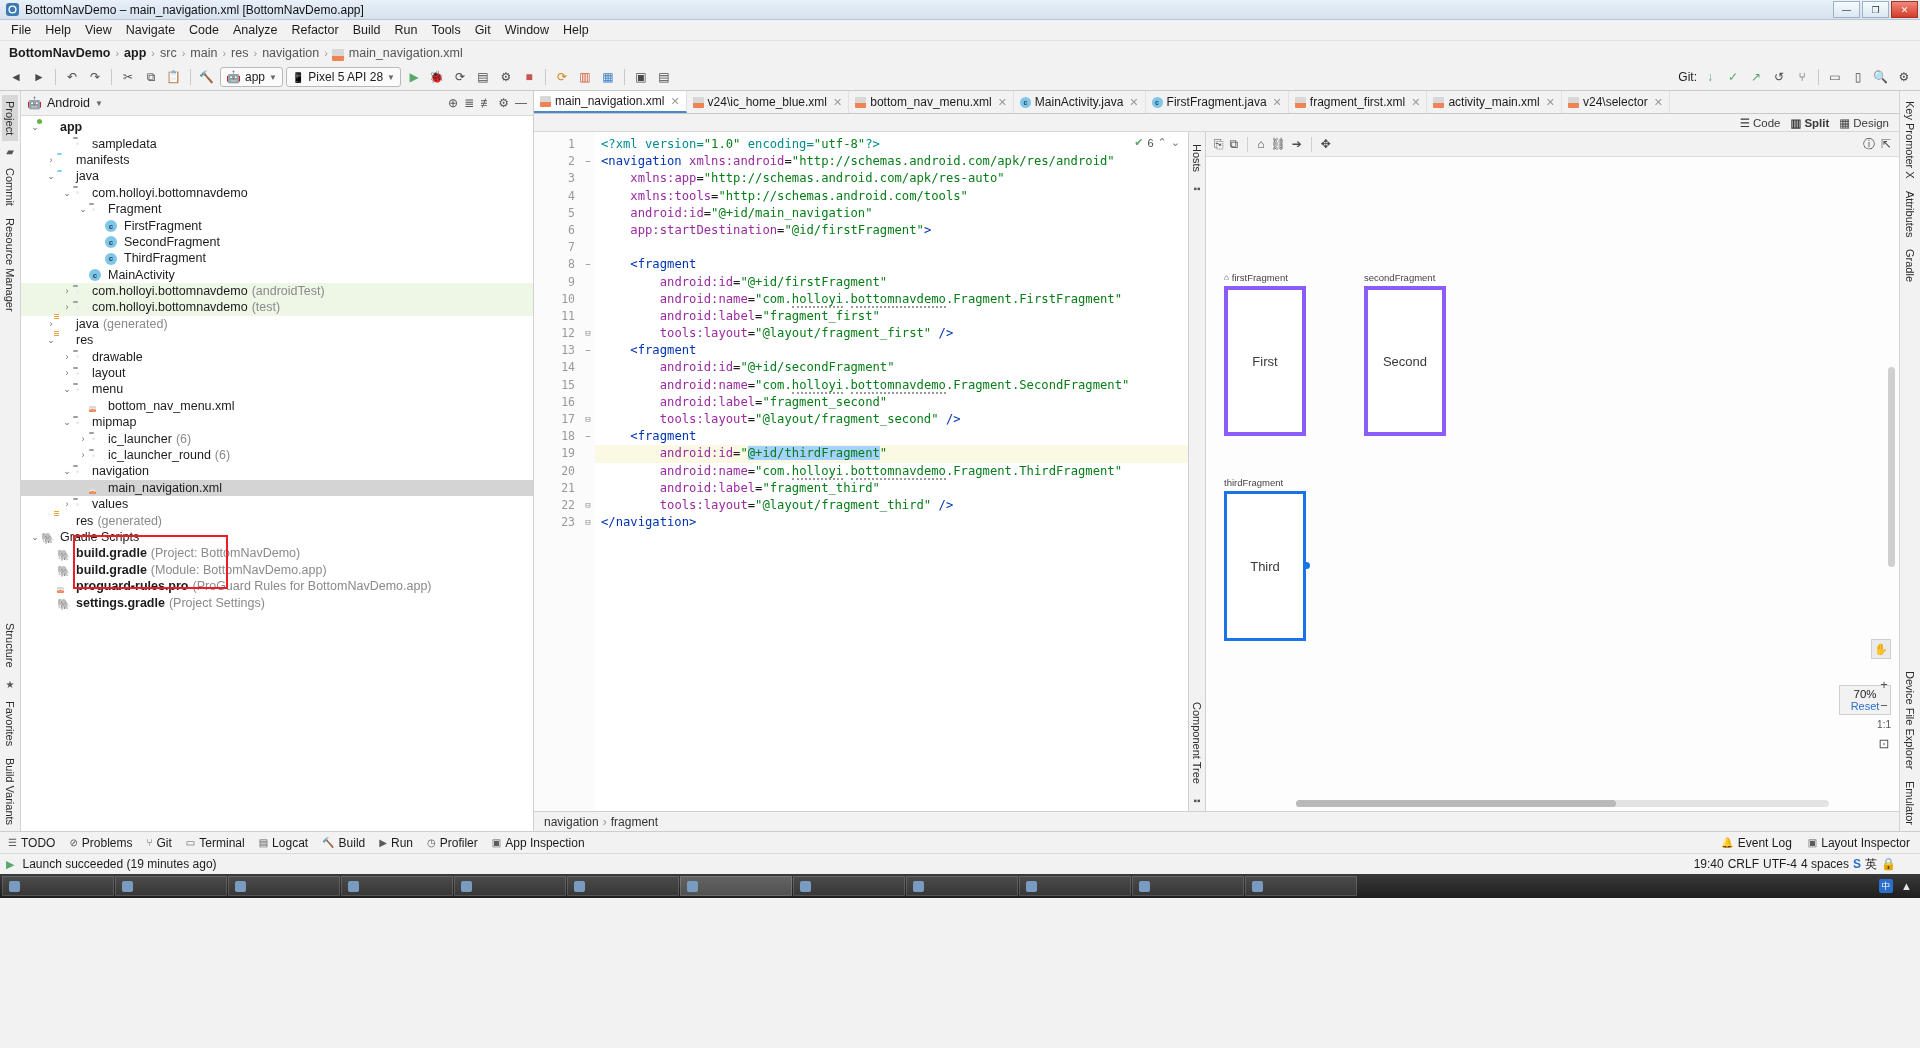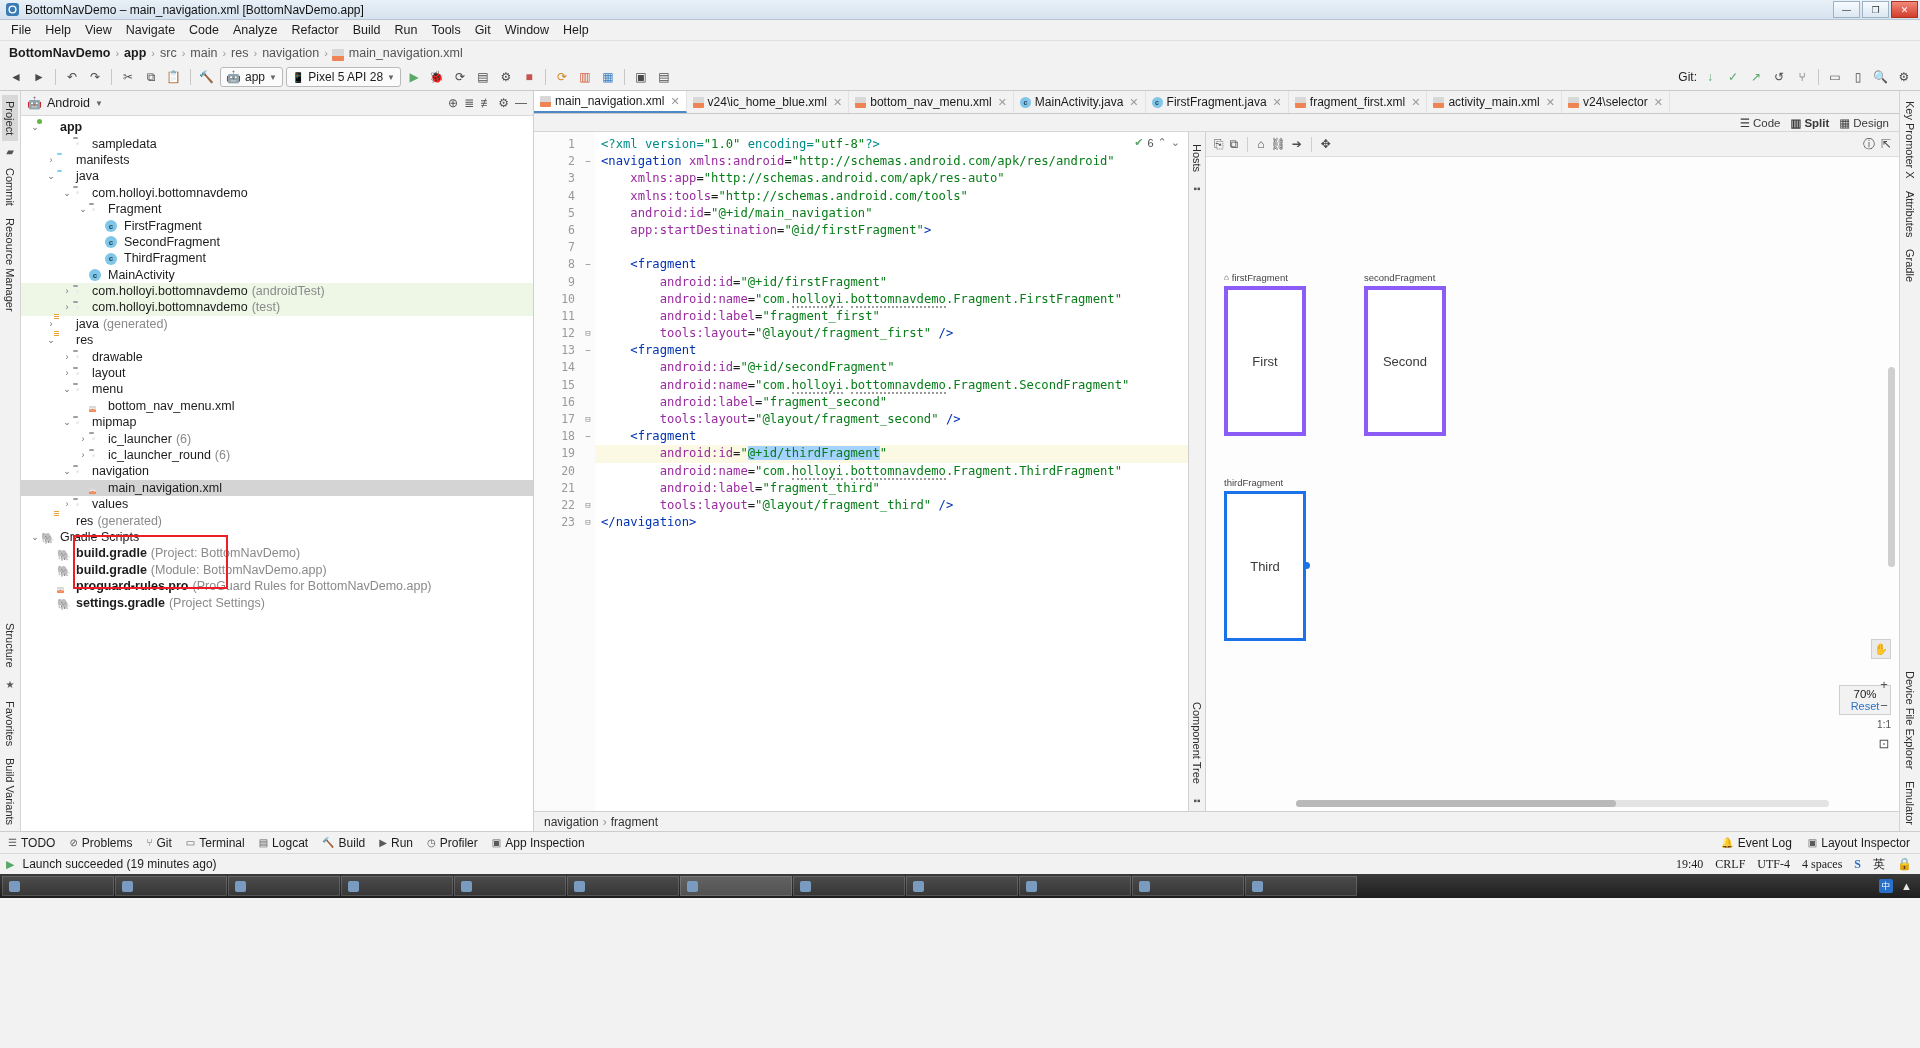--- a/index.html
+++ b/index.html
@@ -249,21 +249,21 @@
   }
   .twb { display:flex; align-items:center; gap:4px; }
   .twb-right { margin-left:auto; display:flex; gap:16px; padding-right:10px; }
 
   
   .statusbar {
     height: 21px; background:#f2f2f2; border-top:1px solid #d8d8d8;
     display:flex; align-items:center; padding-left:6px; gap:8px;
     font-size:12px; color:#1c1c1c;
   }
-  .status-right { margin-left:auto; display:flex; align-items:center; gap:12px; padding-right:8px;font-family:Liberation Serif, serif; }
+  .status-right { margin-left:auto; display:flex; align-items:center; gap:4px; padding-right:24px; }
   .play-ico { color:#59a869; font-size:11px; }
 
   
   .taskbar {
     height: 24px; background: linear-gradient(#3a3a3a,#1e1e1e);
     display:flex; align-items:center; gap:1px; padding: 0 2px;
   }
   .tbitem {
     height: 20px; min-width: 112px; background: rgba(255,255,255,.10);
     border: 1px solid rgba(255,255,255,.15);

